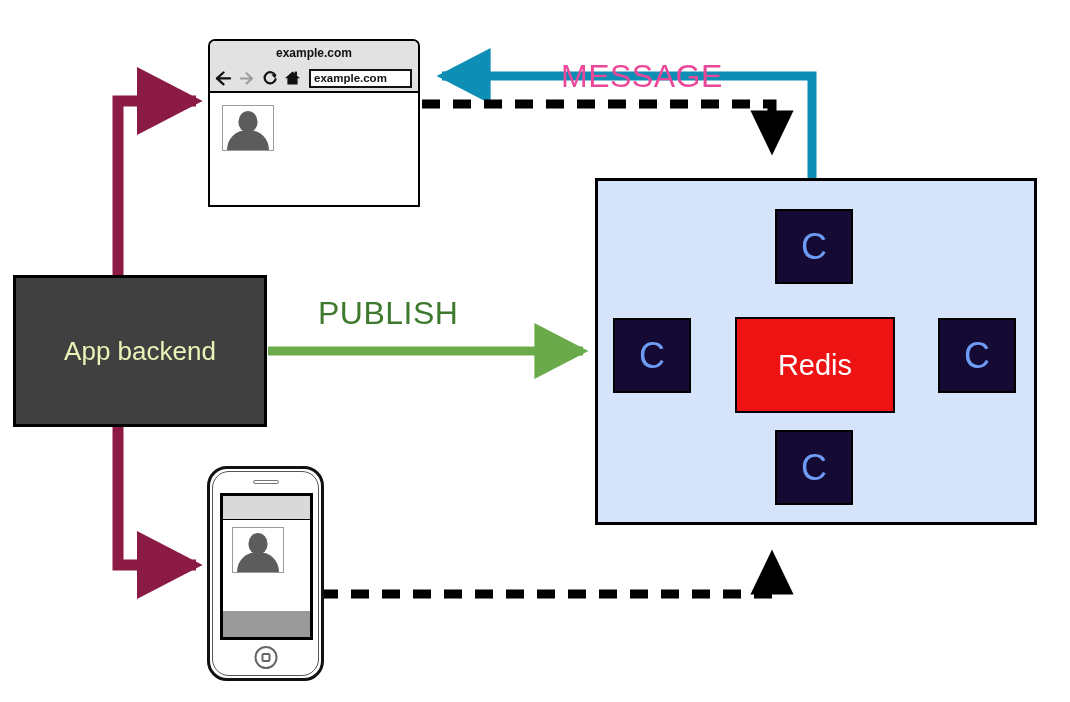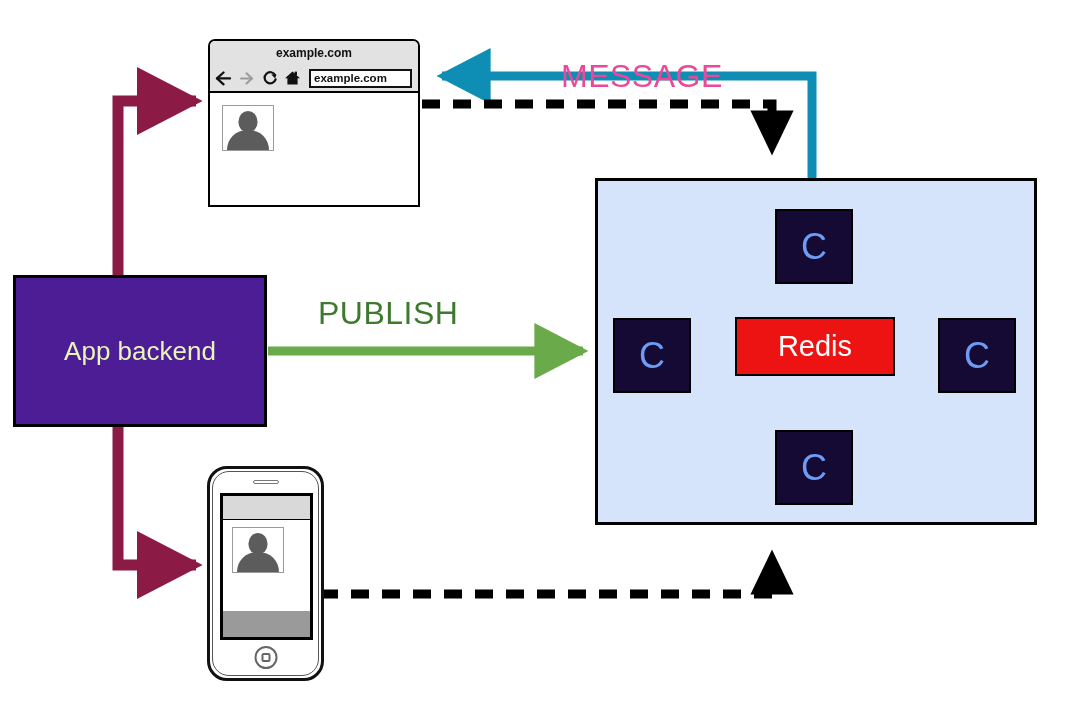--- a/index.html
+++ b/index.html
@@ -105,21 +105,21 @@
     bottom: 0;
     width: 42px; height: 20px;
     background: #5c5c5c;
     border-radius: 20px 20px 0 0;
   }
 
   
   #app-backend {
     left: 13px; top: 275px;
     width: 254px; height: 152px;
-    background: #4c1d95;
+    background: #404040;
     border: 3px solid #000000;
     box-sizing: border-box;
     display: flex;
     align-items: center;
     justify-content: center;
   }
   #app-backend-label {
     color: #e8f5b8;
     font-size: 26px;
   }
@@ -212,21 +212,21 @@
     font-size: 36px;
     line-height: 1;
   }
   #cnode-top   { left: 775px; top: 209px; }
   #cnode-left  { left: 613px; top: 318px; }
   #cnode-right { left: 938px; top: 318px; }
   #cnode-bottom{ left: 775px; top: 430px; }
 
   #redis-box {
     left: 735px; top: 317px;
-    width: 160px; height: 59px;
+    width: 160px; height: 96px;
     background: #ed1313;
     border: 2px solid #000000;
     box-sizing: border-box;
     display: flex; align-items: center; justify-content: center;
   }
   #redis-label {
     color: #ffffff;
     font-size: 29px;
   }
 

